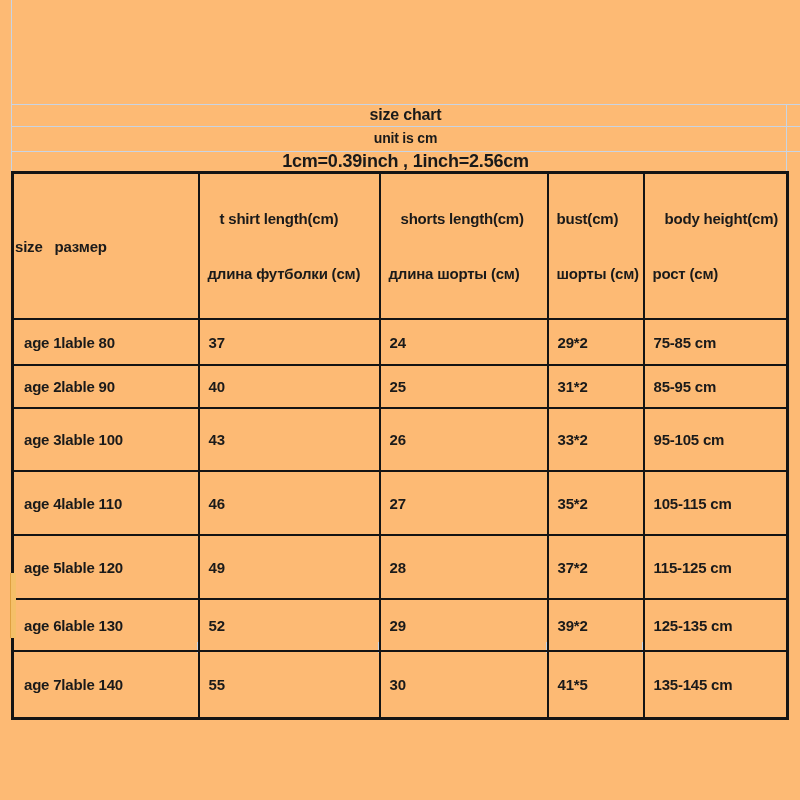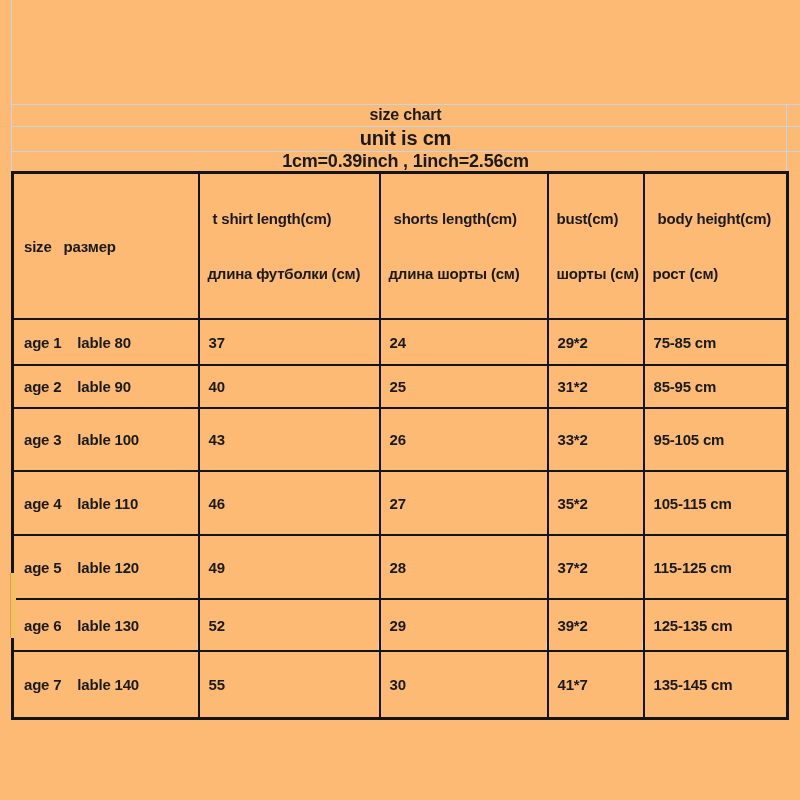--- a/index.html
+++ b/index.html
@@ -27,44 +27,44 @@
   .gl.h { height: 1px; left: 11px; width: 789px; }
   .gl.v { width: 1px; }
 
   
   .title {
     position: absolute; left: 11px; width: 789px;
     text-align: center; font-weight: bold; color: var(--text);
     letter-spacing: -0.2px; z-index: 1; white-space: pre;
   }
   .title.t1 { top: 104px; height: 22px; line-height: 22px; font-size: 16px; }
-  .title.t2 { top: 126px; height: 25px; line-height: 25px; font-size: 20px; }
+  .title.t2 { top: 126px; height: 25px; line-height: 25px; font-size: 14px; }
   .title.t3 { top: 151px; height: 32px; line-height: 20px; font-size: 18px; }
 
   
   table.size-chart {
     position: absolute; left: 11px; top: 171px;
     border-collapse: collapse; table-layout: fixed;
     border: 3px solid var(--table-border);
     z-index: 2;
   }
   .size-chart th, .size-chart td {
     border: 2px solid var(--table-border);
     padding: 0;
     font-size: 15px; font-weight: bold;
     color: var(--text); text-align: left; vertical-align: middle;
     letter-spacing: -0.2px; white-space: pre; overflow: hidden;
   }
   .size-chart th { font-size: 15px; }
   .hline { line-height: 21px; padding-left: 8px; }
-  .hline.en { padding-left: 13px; }
-  th.h-size { padding-left: 10px; }
+  .hline.en { padding-left: 20px; }
+  th.h-size { padding-left: 1px; }
   th.h-size .ru { margin-left: 12px; }
   td.c-size { padding-left: 10px; }
-  td.c-size .lbl { margin-left: 16px; }
+  td.c-size .lbl { }
   td.c-val { padding-left: 9px; }
 
   
   .orange-strip {
     position: absolute; left: 10px; top: 573px;
     width: 6px; height: 65px;
     background: var(--highlight-orange);
     border-left: 1px solid var(--highlight-orange-edge);
     z-index: 3;
   }
@@ -164,21 +164,21 @@
       <td class="c-val">52</td>
       <td class="c-val">29</td>
       <td class="c-val">39*2</td>
       <td class="c-val">125-135 cm</td>
     </tr>
 
     <tr style="height:67px">
       <td class="c-size"><span>age 7</span><span class="lbl">lable 140</span></td>
       <td class="c-val">55</td>
       <td class="c-val">30</td>
-      <td class="c-val">41*7</td>
+      <td class="c-val">41*5</td>
       <td class="c-val">135-145 cm</td>
     </tr>
   </tbody>
     </table>
 
   <div class="orange-strip"></div>
 
 </div>
 
 </body></html>

